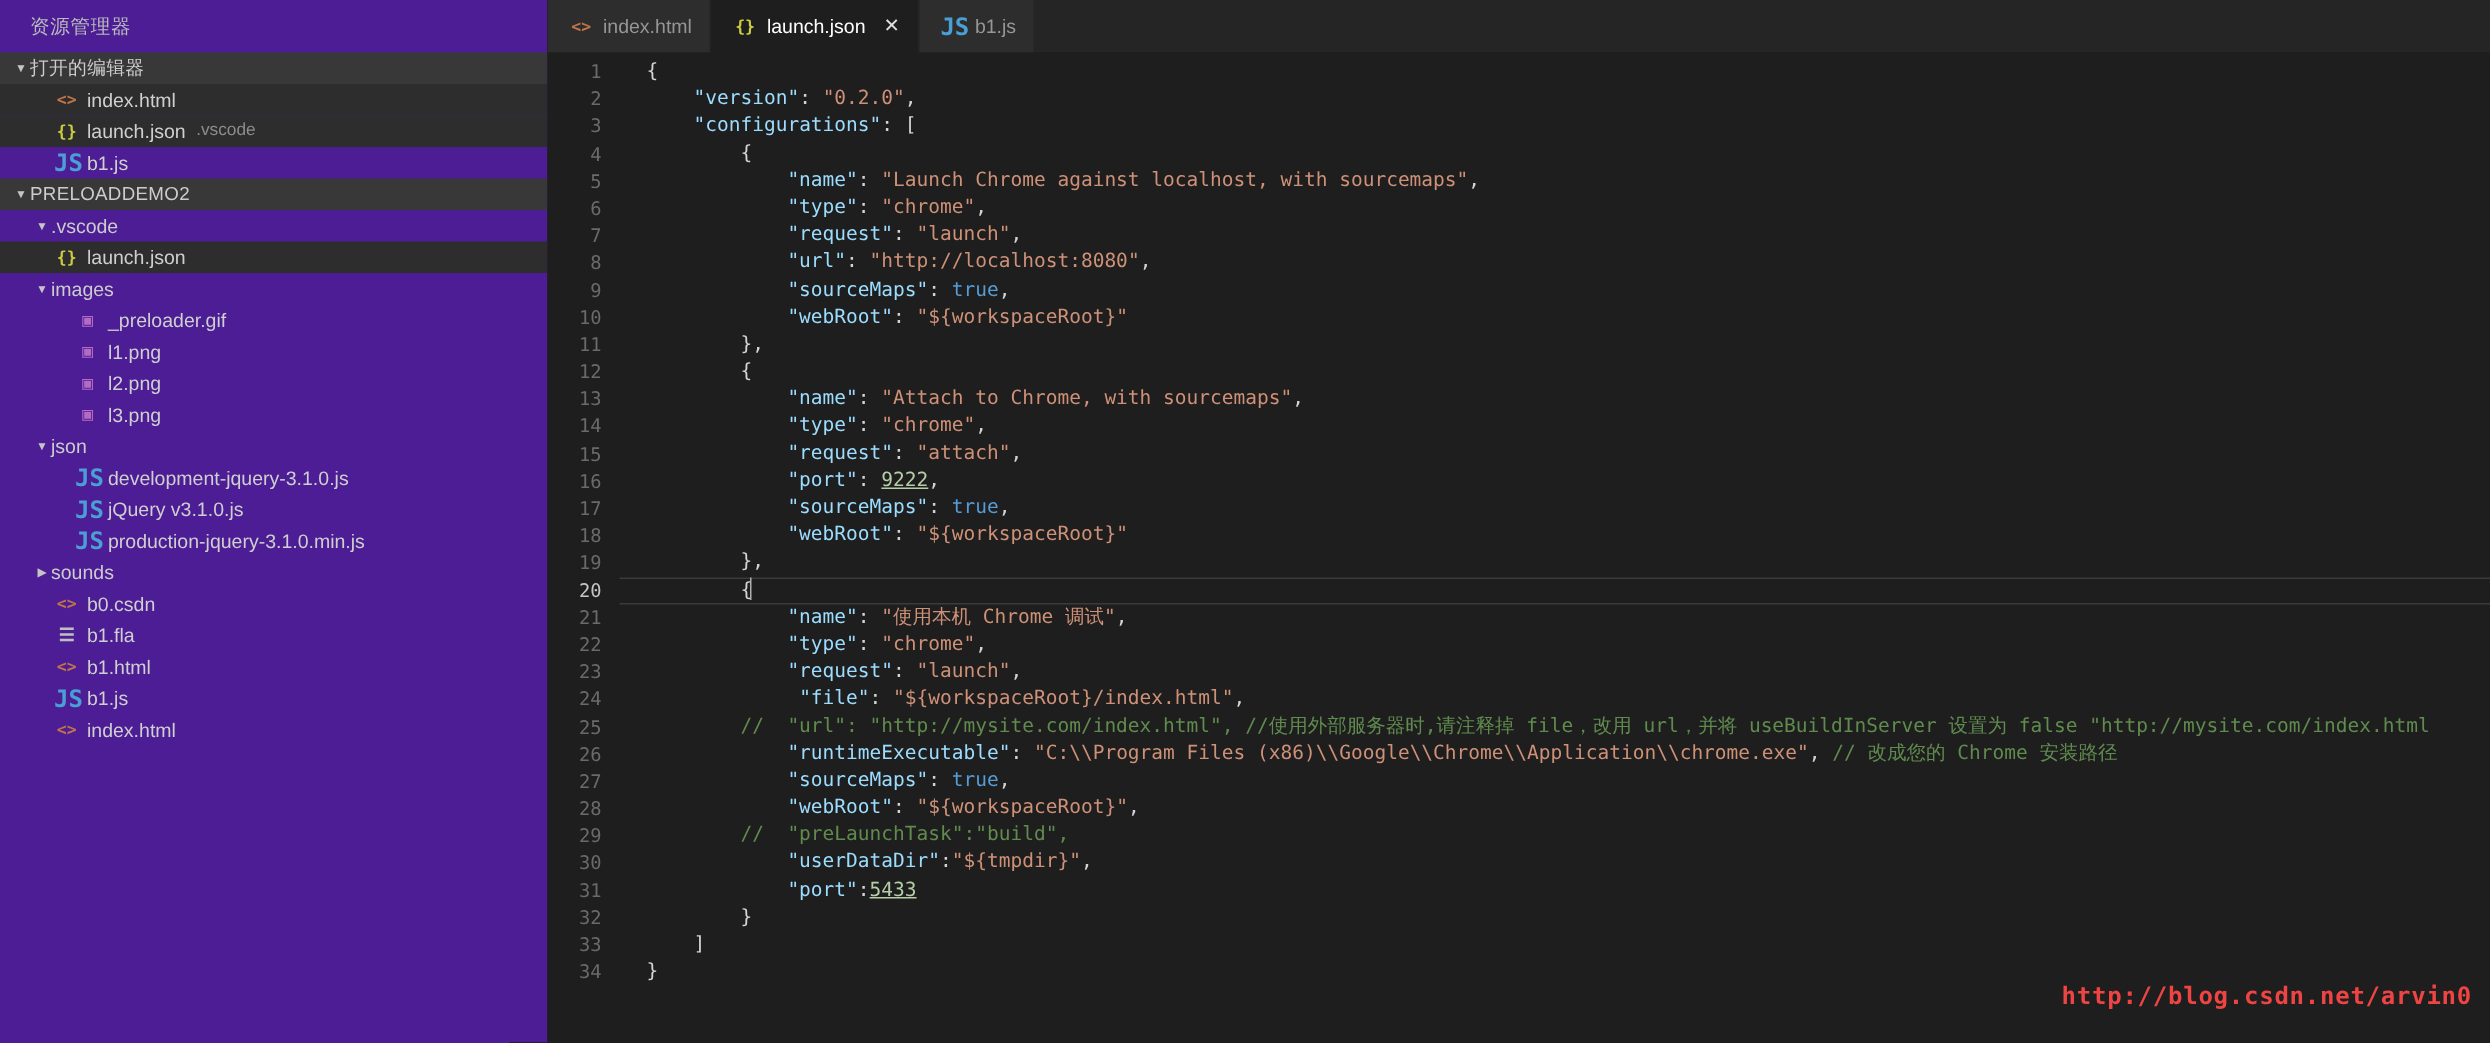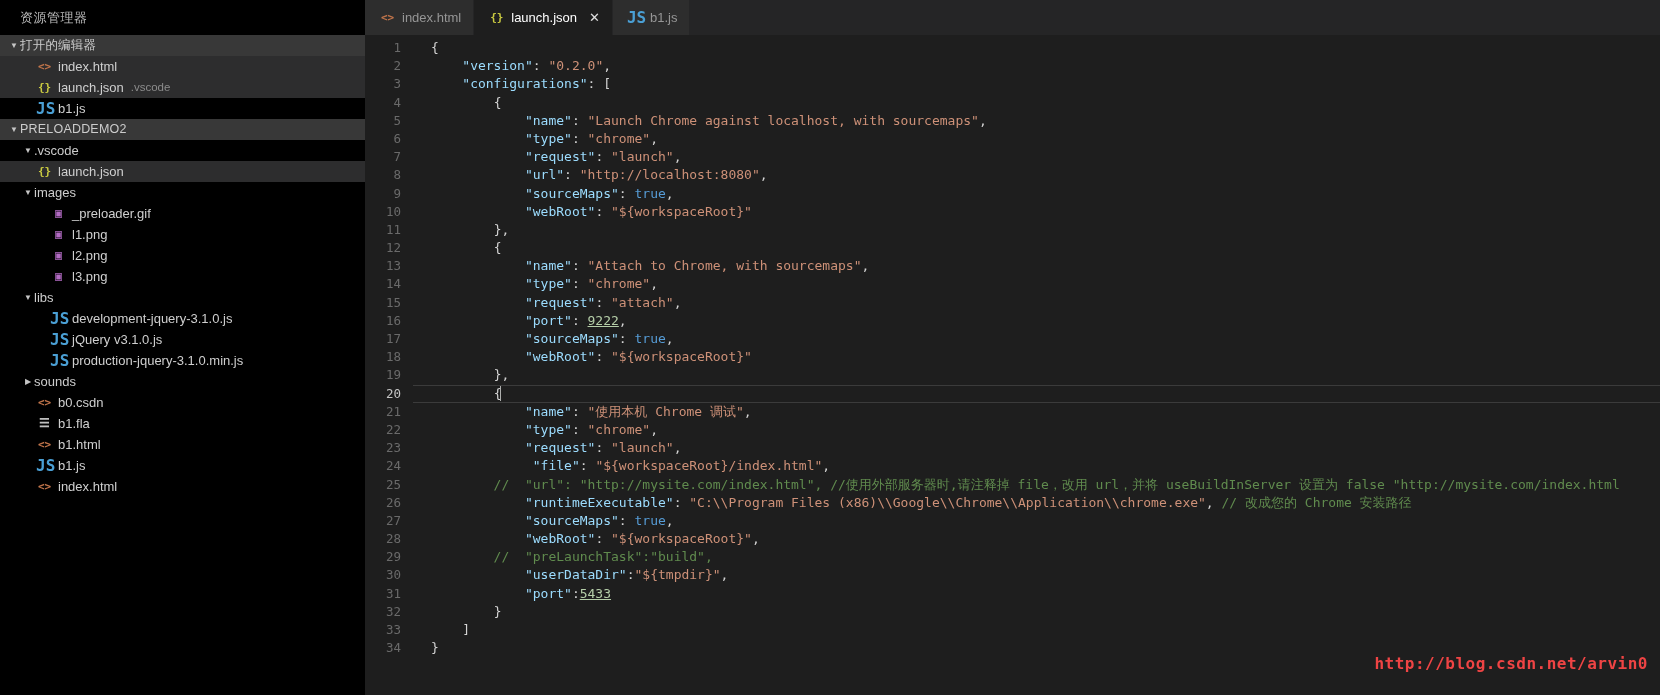--- a/index.html
+++ b/index.html
@@ -19,21 +19,21 @@
     display: flex;
     width: 1660px;
     height: 695px;
   }
 
   
   .sidebar {
     width: 365px;
     min-width: 365px;
     height: 695px;
-    background: #000000;
+    background: #4c1d95;
     overflow: hidden;
     position: relative;
   }
   .sidebar-title {
     height: 35px;
     line-height: 35px;
     padding-left: 20px;
     font-size: 13px;
     color: #bbbbbb;
     letter-spacing: .5px;
@@ -268,21 +268,21 @@
         <div class="row ind3">
           <span class="icon ic-img">▣</span>
           <span>l2.png</span>
         </div>
         <div class="row ind3">
           <span class="icon ic-img">▣</span>
           <span>l3.png</span>
         </div>
         <div class="row ind1 folder">
           <span class="twisty">▼</span>
-          <span>libs</span>
+          <span>json</span>
         </div>
         <div class="row ind3">
           <span class="icon ic-js">JS</span>
           <span>development-jquery-3.1.0.js</span>
         </div>
         <div class="row ind3">
           <span class="icon ic-js">JS</span>
           <span>jQuery v3.1.0.js</span>
         </div>
         <div class="row ind3">

